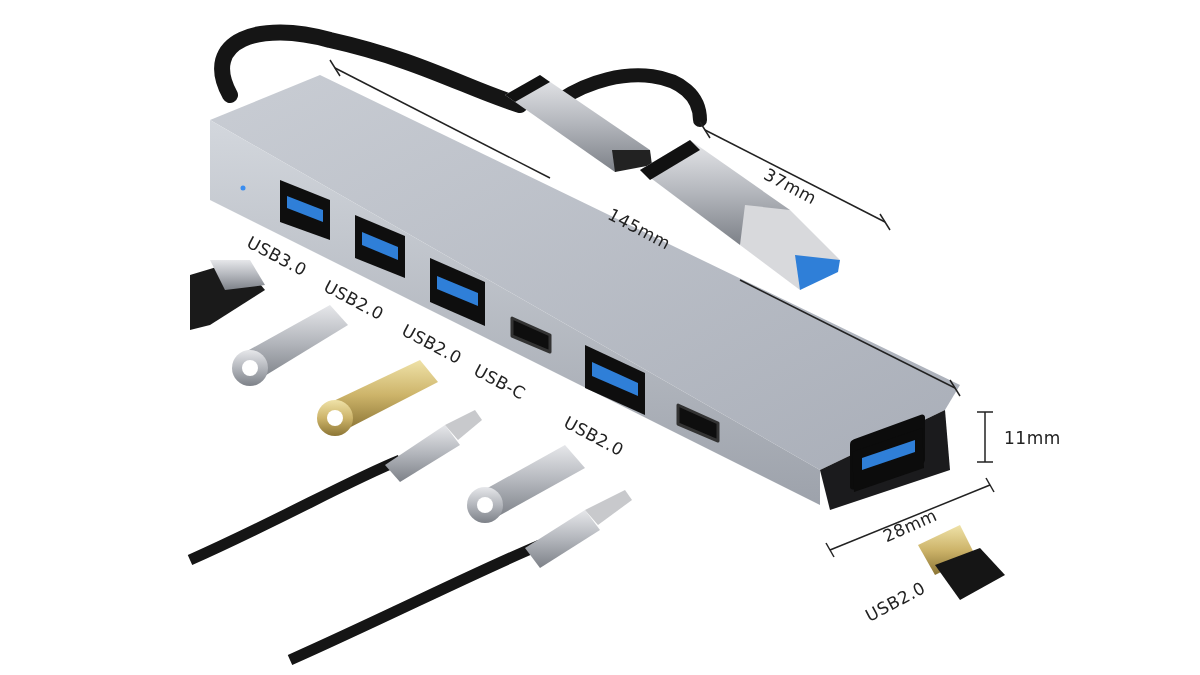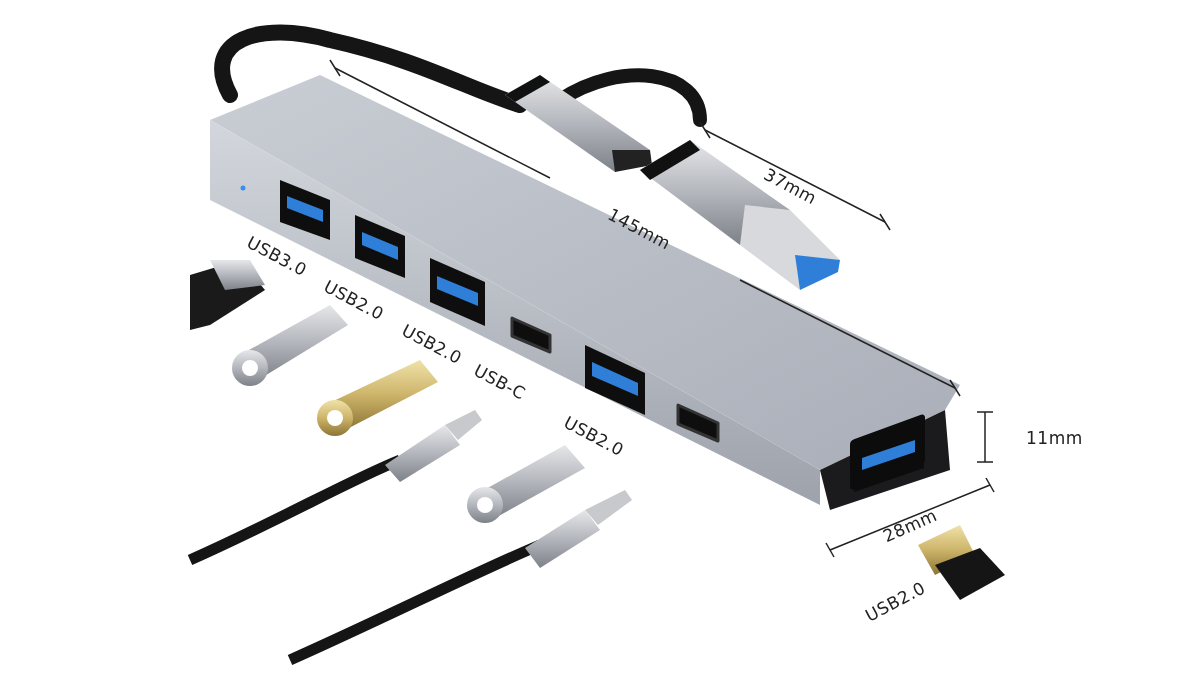--- a/index.html
+++ b/index.html
@@ -123,15 +123,15 @@
 
 <div class="lbl" style="left:253px;top:232px;transform:rotate(28deg);">USB3.0</div>
 <div class="lbl" style="left:330px;top:276px;transform:rotate(28deg);">USB2.0</div>
 <div class="lbl" style="left:408px;top:320px;transform:rotate(28deg);">USB2.0</div>
 <div class="lbl" style="left:480px;top:360px;transform:rotate(28deg);">USB-C</div>
 <div class="lbl" style="left:570px;top:412px;transform:rotate(28deg);">USB2.0</div>
 <div class="lbl" style="left:862px;top:608px;transform:rotate(-28deg);">USB2.0</div>
 
 <div class="lbl" style="left:614px;top:204px;transform:rotate(28deg);">145mm</div>
 <div class="lbl" style="left:770px;top:164px;transform:rotate(28deg);">37mm</div>
-<div class="lbl" style="left:1026px;top:428px;">11mm</div>
+<div class="lbl" style="left:1004px;top:428px;">11mm</div>
 <div class="lbl" style="left:880px;top:528px;transform:rotate(-24deg);">28mm</div>
 </div>
 
 </body></html>

